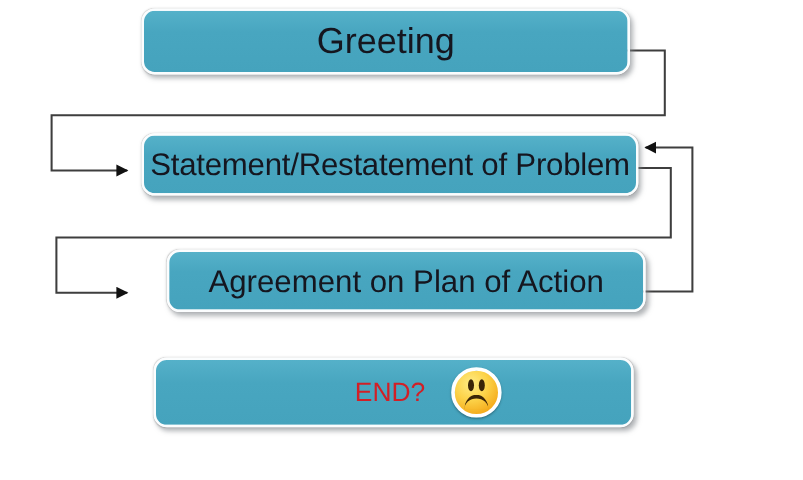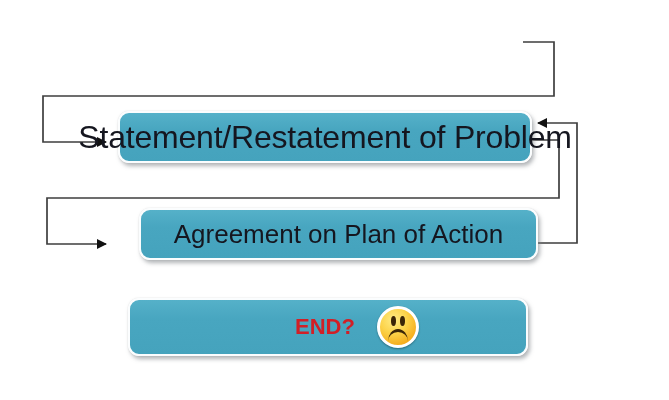--- a/index.html
+++ b/index.html
@@ -22,26 +22,26 @@
     border: 2px solid #fbfdfe;
     border-radius: 11px;
     box-shadow: 2px 3px 4px rgba(125, 130, 135, 0.6), 0 0 1px rgba(160, 160, 160, 0.5);
     display: flex;
     align-items: center;
     justify-content: center;
     color: #15161f;
     white-space: nowrap;
   }
   .box-greeting   { left: 118px; top: 7px;   width: 407px; height: 55px; font-size: 30px; }
-  .box-statement  { left: 118px; top: 111px; width: 414px; height: 52px; font-size: 32px; letter-spacing: -0.2px; }
+  .box-statement  { left: 118px; top: 111px; width: 414px; height: 52px; font-size: 26px; letter-spacing: -0.2px; }
   .box-agreement  { left: 139px; top: 208px; width: 399px; height: 52px; font-size: 26px; }
   .box-end        { left: 128px; top: 298px; width: 400px; height: 58px; font-size: 22px; padding-left: 58px; }
   .box-end .end-label {
     color: #d21f26;
-    font-weight: bold;
+    font-weight: normal;
   }
   .connector-layer {
     position: absolute;
     left: 0;
     top: 0;
     pointer-events: none;
   }
   
   .emoticon {
     position: relative;
@@ -83,20 +83,23 @@
     <defs>
       <marker id="arrowhead" markerUnits="userSpaceOnUse" markerWidth="11" markerHeight="11" refX="9" refY="5" orient="auto">
         <path d="M0,0 L10,5 L0,10 Z" fill="#111111"></path>
       </marker>
     </defs>
     <path d="M523,42 H554 V96 H43 V142 H106" fill="none" stroke="#3e3e3e" stroke-width="1.7" marker-end="url(#arrowhead)"></path>
     <path d="M530,140 H559 V198 H47 V244 H106" fill="none" stroke="#3e3e3e" stroke-width="1.7" marker-end="url(#arrowhead)"></path>
     <path d="M520,243 H577 V123 H538" fill="none" stroke="#3e3e3e" stroke-width="1.7" marker-end="url(#arrowhead)"></path>
   </svg>
 
+  <div class="flow-box box-greeting">
+    <span>Greeting</span>
+  </div>
 
   <div class="flow-box box-statement">
     <span>Statement/Restatement of Problem</span>
   </div>
 
   <div class="flow-box box-agreement">
     <span>Agreement on Plan of Action</span>
   </div>
 
   <div class="flow-box box-end">

